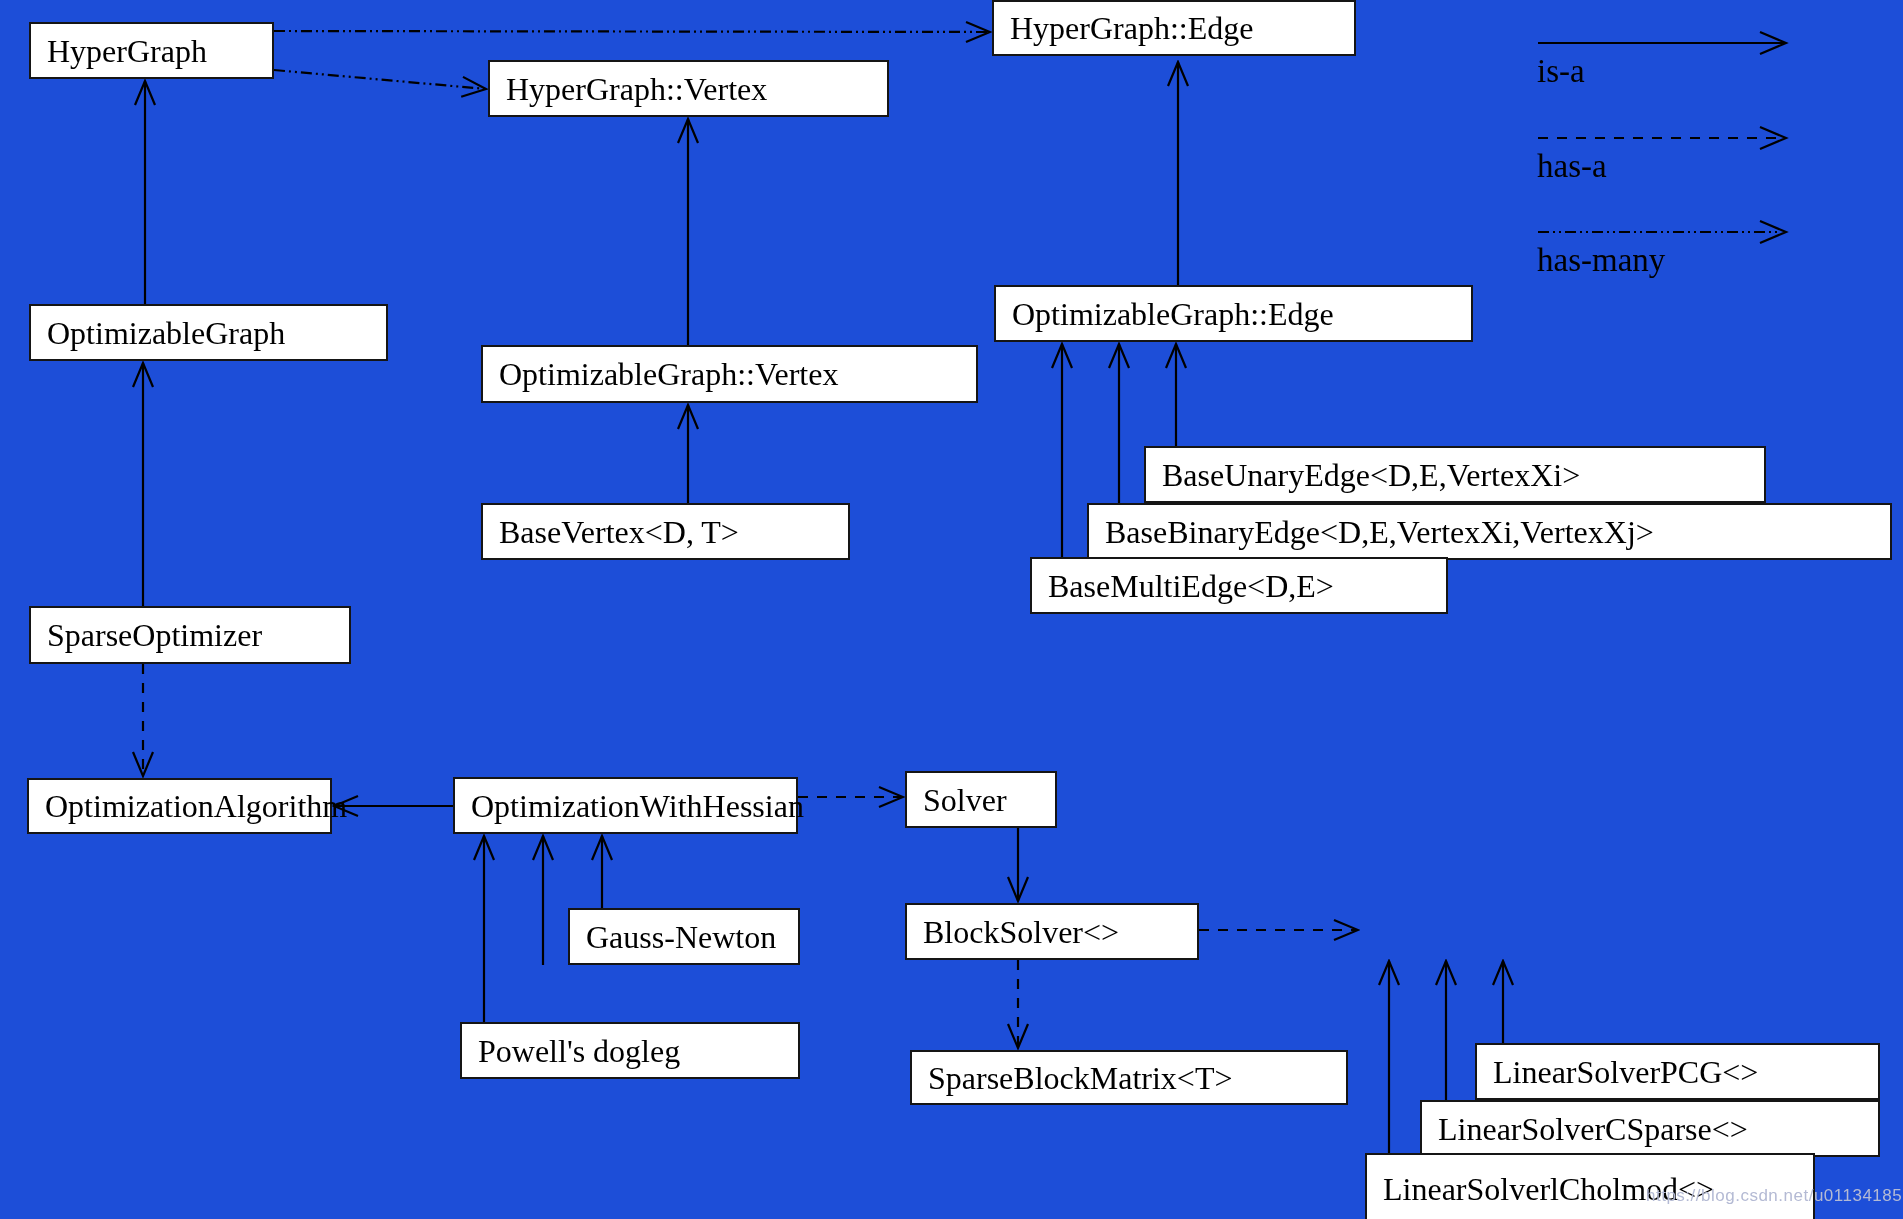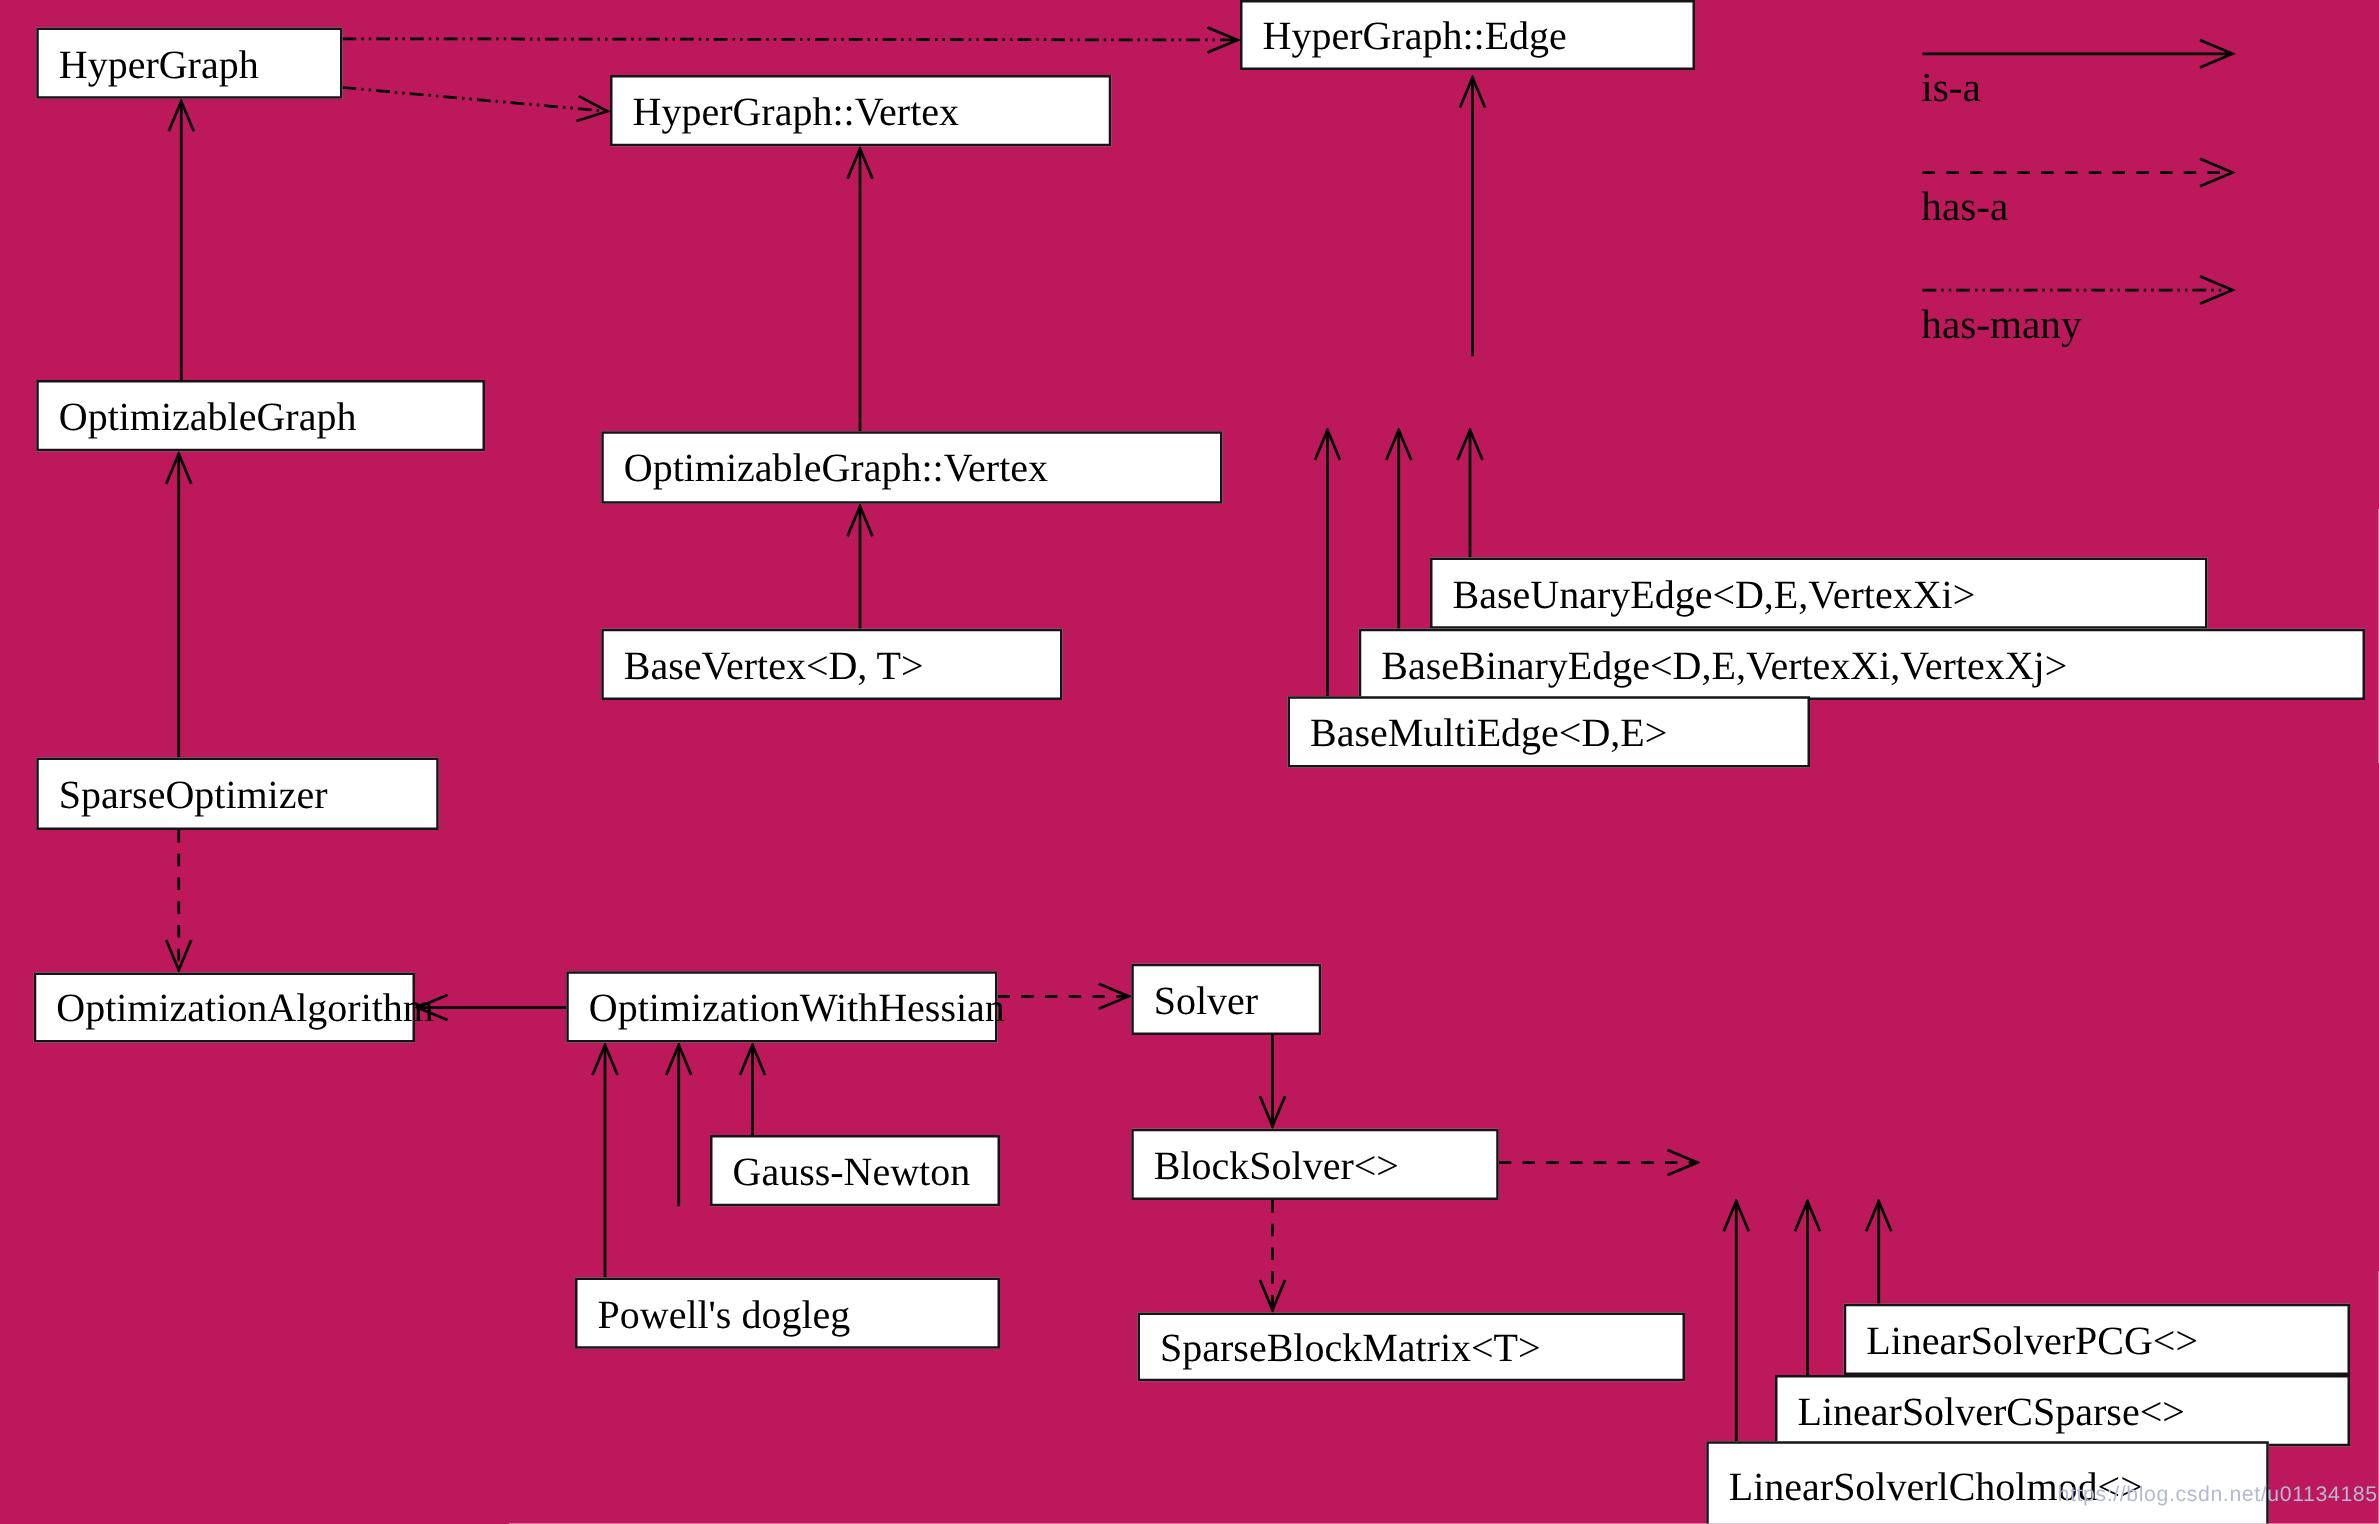--- a/index.html
+++ b/index.html
@@ -4,21 +4,21 @@
 <style>
   html, body {
     margin: 0;
     padding: 0;
     background: #ffffff;
   }
   .canvas {
     position: relative;
     width: 1903px;
     height: 1219px;
-    background: #be185d;
+    background: #1d4ed8;
     overflow: hidden;
     font-family: "Liberation Serif", "DejaVu Serif", serif;
   }
   #connectors {
     position: absolute;
     left: 0;
     top: 0;
     z-index: 0;
   }
   #nodes-layer {
@@ -123,20 +123,21 @@
         <line x1="274" y1="70" x2="486" y2="89" class="edge e-has-many" marker-end="url(#arrowhead)"></line>
       </g>
   </svg>
 
   <div id="nodes-layer">
       <div class="node" style="left: 29px; top: 22px; width: 245px; height: 57px; z-index: 1;">HyperGraph</div>
       <div class="node" style="left: 488px; top: 60px; width: 401px; height: 57px; z-index: 1;">HyperGraph::Vertex</div>
       <div class="node" style="left: 992px; top: 0; width: 364px; height: 56px; z-index: 1;">HyperGraph::Edge</div>
       <div class="node" style="left: 29px; top: 304px; width: 359px; height: 57px; z-index: 1;">OptimizableGraph</div>
       <div class="node" style="left: 481px; top: 345px; width: 497px; height: 58px; z-index: 1;">OptimizableGraph::Vertex</div>
+      <div class="node" style="left: 994px; top: 285px; width: 479px; height: 57px; z-index: 1;">OptimizableGraph::Edge</div>
       <div class="node" style="left: 481px; top: 503px; width: 369px; height: 57px; z-index: 1;">BaseVertex&lt;D, T&gt;</div>
       <div class="node" style="left: 1144px; top: 446px; width: 622px; height: 57px; z-index: 2;">BaseUnaryEdge&lt;D,E,VertexXi&gt;</div>
       <div class="node" style="left: 1087px; top: 503px; width: 805px; height: 57px; z-index: 3;">BaseBinaryEdge&lt;D,E,VertexXi,VertexXj&gt;</div>
       <div class="node" style="left: 1030px; top: 557px; width: 418px; height: 57px; z-index: 4;">BaseMultiEdge&lt;D,E&gt;</div>
       <div class="node" style="left: 29px; top: 606px; width: 322px; height: 58px; z-index: 1;">SparseOptimizer</div>
       <div class="node" style="left: 27px; top: 778px; width: 305px; height: 56px; z-index: 1;">OptimizationAlgorithm</div>
       <div class="node" style="left: 453px; top: 777px; width: 345px; height: 57px; z-index: 1;">OptimizationWithHessian</div>
       <div class="node" style="left: 905px; top: 771px; width: 152px; height: 57px; z-index: 1;">Solver</div>
       <div class="node" style="left: 568px; top: 908px; width: 232px; height: 57px; z-index: 2;">Gauss-Newton</div>
       <div class="node" style="left: 460px; top: 1022px; width: 340px; height: 57px; z-index: 4;">Powell's dogleg</div>

